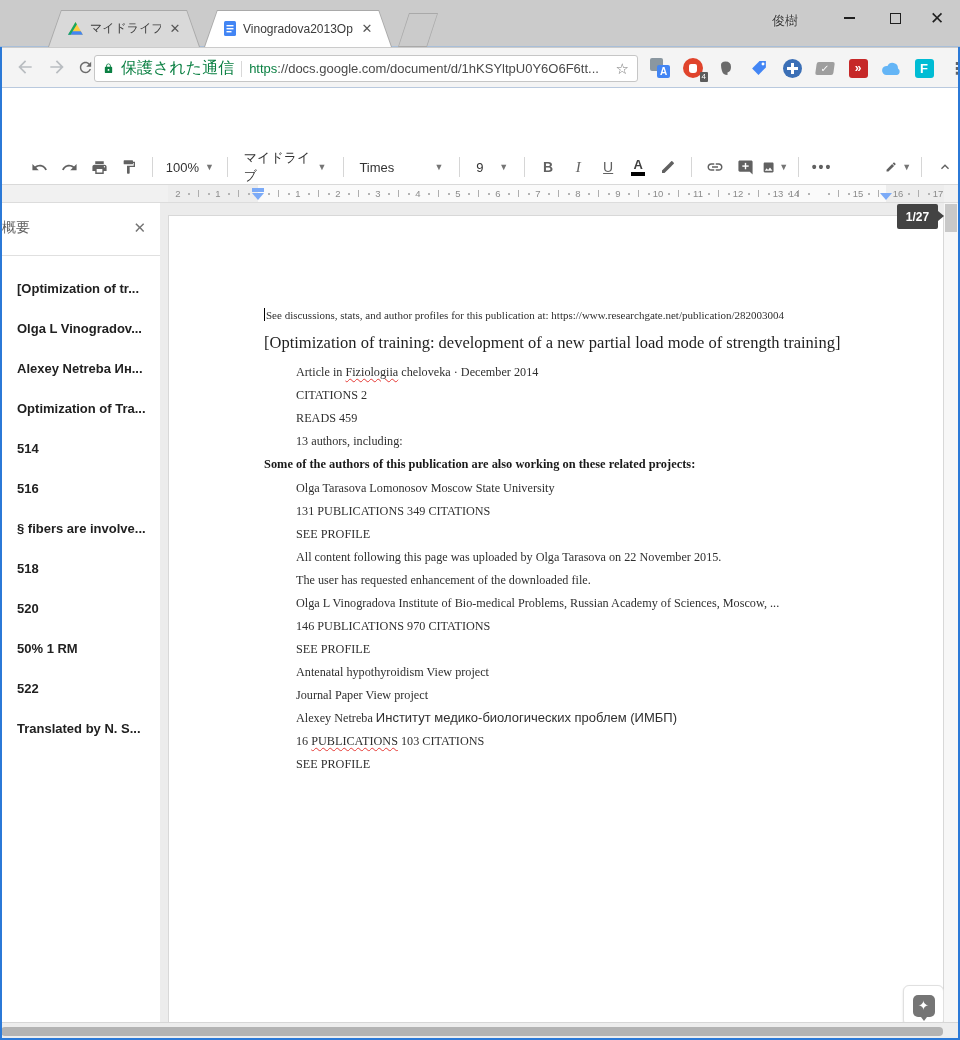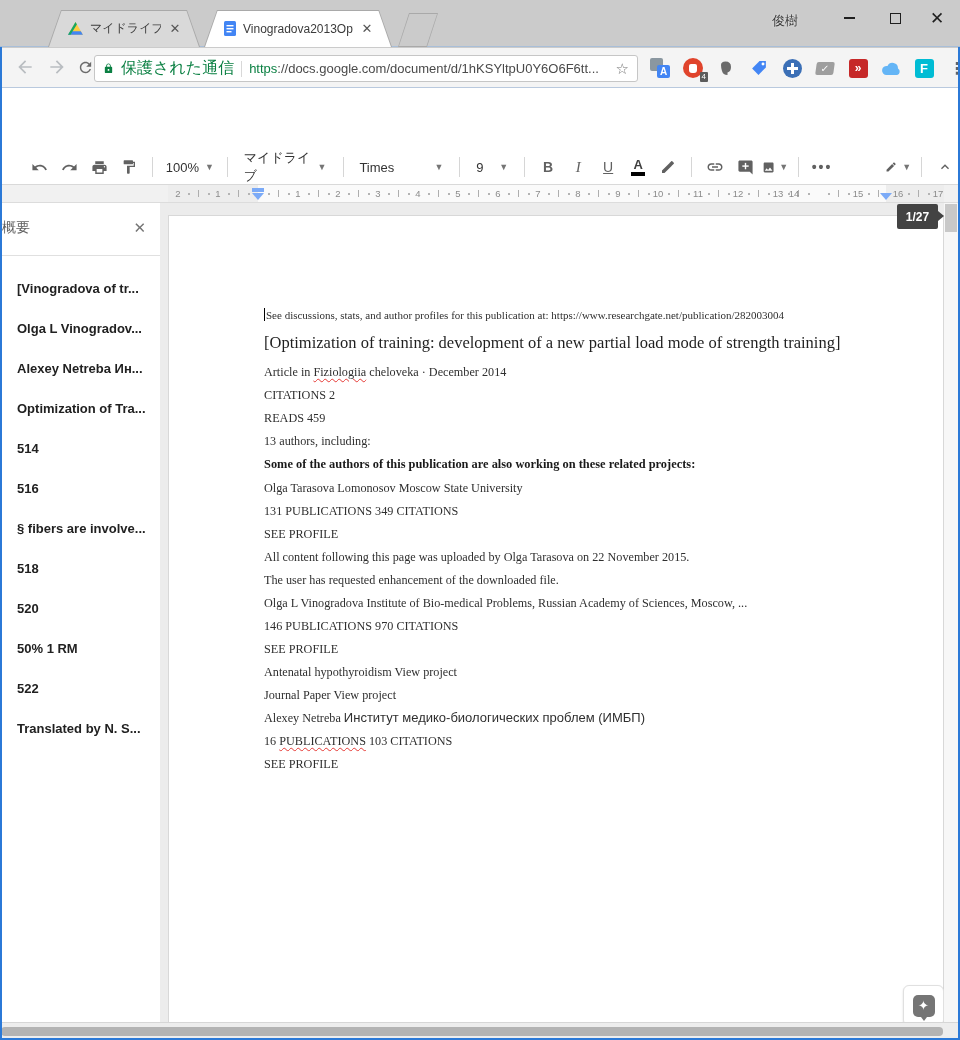--- a/index.html
+++ b/index.html
@@ -79,21 +79,21 @@
   .sb-head { display:flex; align-items:center; padding:16px 14px 12px 2px; }
   .sb-title { font-size:14px; color:#616161; flex:1; }
   .sb-close { font-size:15px; color:#757575; cursor:pointer; }
   .sb-div { height:1px; background:#e0e0e0; margin:6px 0 12px 0; }
   .outline-item { height:40px; display:flex; align-items:center; padding:0 10px 0 17px; font-size:13px; font-weight:bold; color:#212121; white-space:nowrap; overflow:hidden; cursor:pointer; }
 
   .page { position:absolute; left:168px; top:215px; width:776px; height:807px; background:#fff; border:1px solid #d8d8d8; border-bottom:none; padding:92px 70px 0 95px; }
   .doc-line { font-family:"Liberation Serif","DejaVu Serif",serif; color:#2f2f2f; white-space:nowrap; }
   .l-small { font-size:11px; line-height:12px; margin-bottom:12px; }
   .l-title { font-size:16.5px; line-height:20px; margin-bottom:13px; color:#1f1f1f; }
-  .l-body  { font-size:12.2px; line-height:12.5px; margin-bottom:10.5px; }
+  .l-body  { font-size:12.2px; line-height:12.5px; margin-bottom:10.5px;margin-left:32px; }
   .l-bold  { font-size:12.4px; line-height:13px; margin-bottom:10.5px; font-weight:bold; color:#1a1a1a; }
   .seg-sq { text-decoration:underline wavy #e53935 1px; text-underline-offset:2px; }
   .seg-sans { font-family:"Liberation Sans","DejaVu Sans",sans-serif; font-size:13px; }
   .caret { display:inline-block; width:1px; height:13px; background:#000; vertical-align:-2px; margin-right:1px; }
 
   .page-indicator { position:absolute; left:897px; top:204px; width:41px; height:25px; background:#434343; border-radius:2px; color:#fff; font-size:12px; font-weight:bold; display:flex; align-items:center; justify-content:center; }
   .page-indicator::after { content:""; position:absolute; right:-6px; top:7px; border-top:5px solid transparent; border-bottom:5px solid transparent; border-left:6px solid #434343; }
 
   .explore-btn { position:absolute; left:903px; top:985px; width:41px; height:41px; background:#fff; border:1px solid #e0e0e0; border-radius:6px; box-shadow:0 1px 2px rgba(0,0,0,.15); display:flex; align-items:center; justify-content:center; }
   .explore-badge { position:relative; width:22px; height:22px; background:#757575; border-radius:5px; display:flex; align-items:center; justify-content:center; color:#fff; font-size:13px; }
@@ -467,21 +467,21 @@
 
   <div class="main-bg"></div>
 
   <div class="sidebar">
     <div class="sb-head">
       <span class="sb-title">概要</span>
       <span class="sb-close">✕</span>
     </div>
     <div class="sb-div"></div>
     <div>
-        <div class="outline-item">[Vinogradova of tr...</div>
+        <div class="outline-item">[Optimization of tr...</div>
         <div class="outline-item">Olga L Vinogradov...</div>
         <div class="outline-item">Alexey Netreba Ин...</div>
         <div class="outline-item">Optimization of Tra...</div>
         <div class="outline-item">514</div>
         <div class="outline-item">516</div>
         <div class="outline-item">§ fibers are involve...</div>
         <div class="outline-item">518</div>
         <div class="outline-item">520</div>
         <div class="outline-item">50% 1 RM</div>
         <div class="outline-item">522</div>

